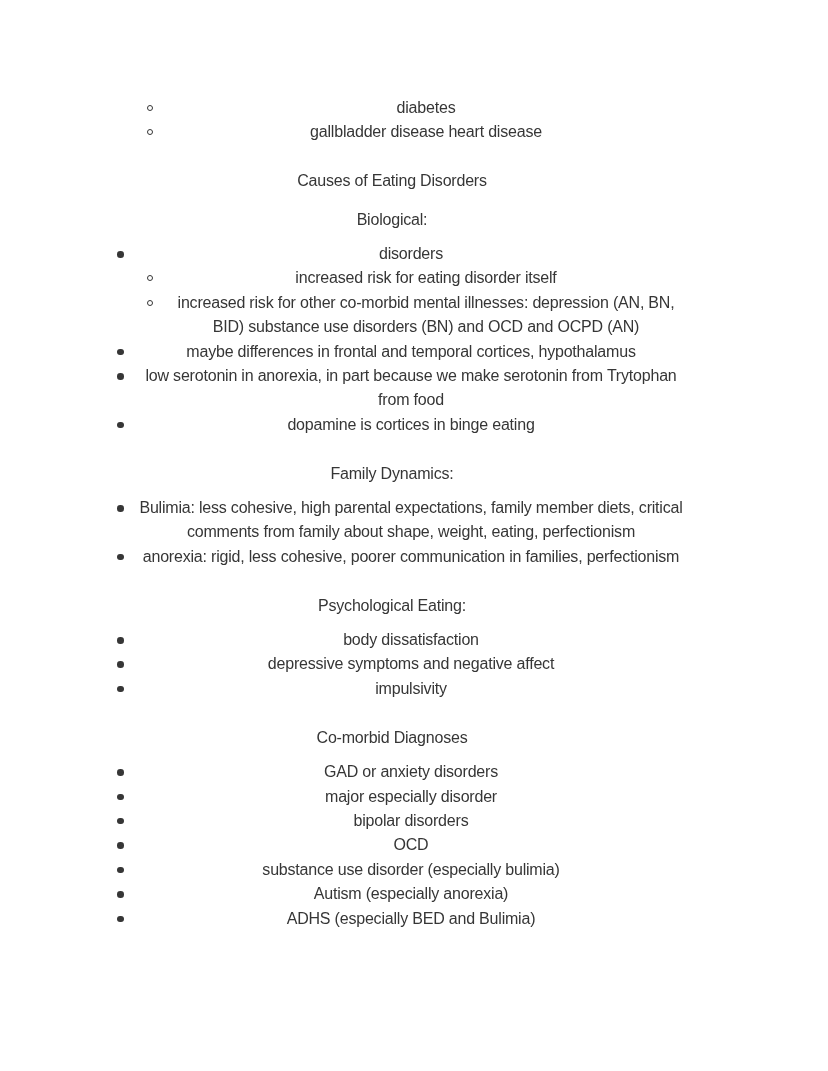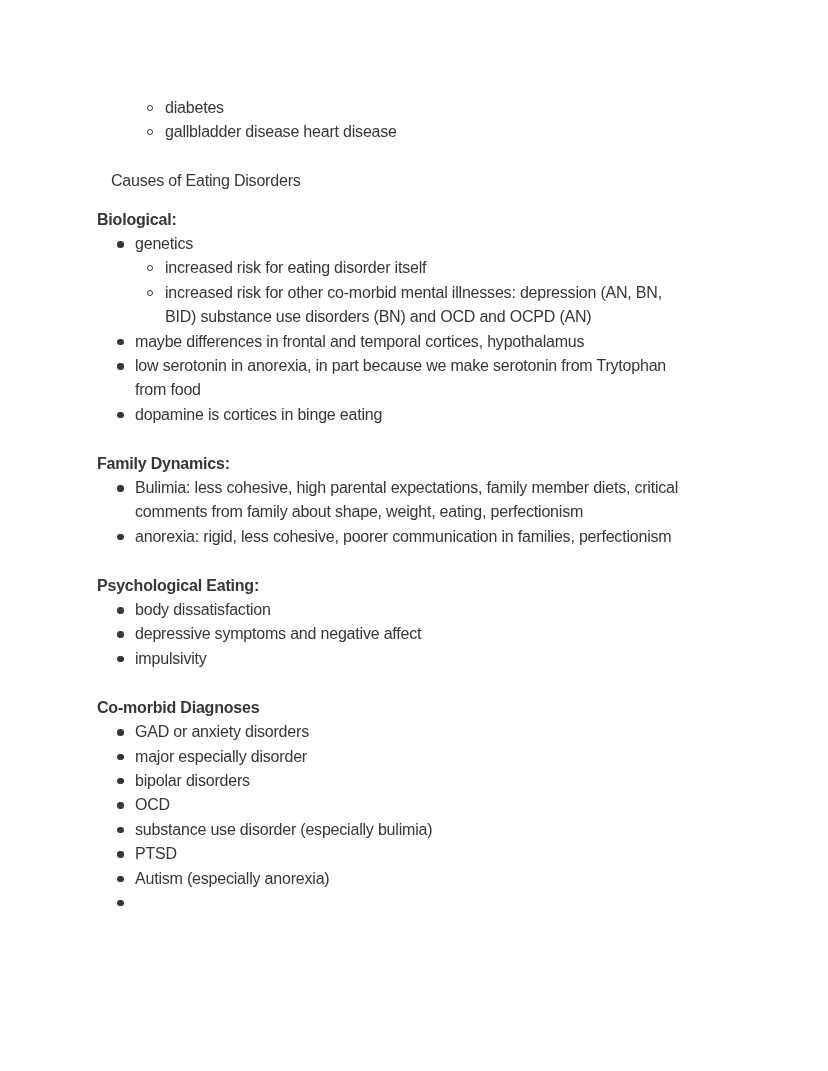--- a/index.html
+++ b/index.html
@@ -14,23 +14,24 @@
     font-family: "Liberation Sans", sans-serif;
     font-size: 16px;
     line-height: 24.4px;
     letter-spacing: -0.2px;
     color: #363636;
   }
   .page {
     box-sizing: content-box;
     width: 590px;
     padding: 96px 0 0 97px;
+    text-align: center;
   }
   .para { margin: 14px; }
-  .heading { margin: 0; font-weight: 700; }
+  .heading { margin: 10px; font-weight: 400; }
   .sect { margin-top: 24.4px; }
   .li { position: relative; margin: 0; }
   .l1 { padding-left: 38px; }
   .l2 { padding-left: 68px; }
   .marker {
     position: absolute;
     top: 9px;
     display: block;
     border-radius: 50%;
   }
@@ -60,21 +61,21 @@
   <div class="li l2">
     <span class="marker circle"></span>
     <span>gallbladder disease heart disease</span>
   </div>
 
   <p class="para sect">Causes of Eating Disorders</p>
 
   <p class="heading">Biological:</p>
   <div class="li l1">
     <span class="marker disc"></span>
-    <span>genetics</span>
+    <span>disorders</span>
   </div>
   <div class="li l2">
     <span class="marker circle"></span>
     <span>increased risk for eating disorder itself</span>
   </div>
   <div class="li l2">
     <span class="marker circle"></span>
     <span>increased risk for other co-morbid mental illnesses: depression (AN, BN, BID) substance use disorders (BN) and OCD and OCPD (AN)</span>
   </div>
   <div class="li l1">
@@ -130,23 +131,20 @@
   <div class="li l1">
     <span class="marker disc"></span>
     <span>OCD</span>
   </div>
   <div class="li l1">
     <span class="marker disc"></span>
     <span>substance use disorder (especially bulimia)</span>
   </div>
   <div class="li l1">
     <span class="marker disc"></span>
-    <span>PTSD</span>
-  </div>
-  <div class="li l1">
-    <span class="marker disc"></span>
     <span>Autism (especially anorexia)</span>
   </div>
   <div class="li l1">
     <span class="marker disc"></span>
+    <span>ADHS (especially BED and Bulimia)</span>
   </div>
 
 </div>
 
 </body></html>

